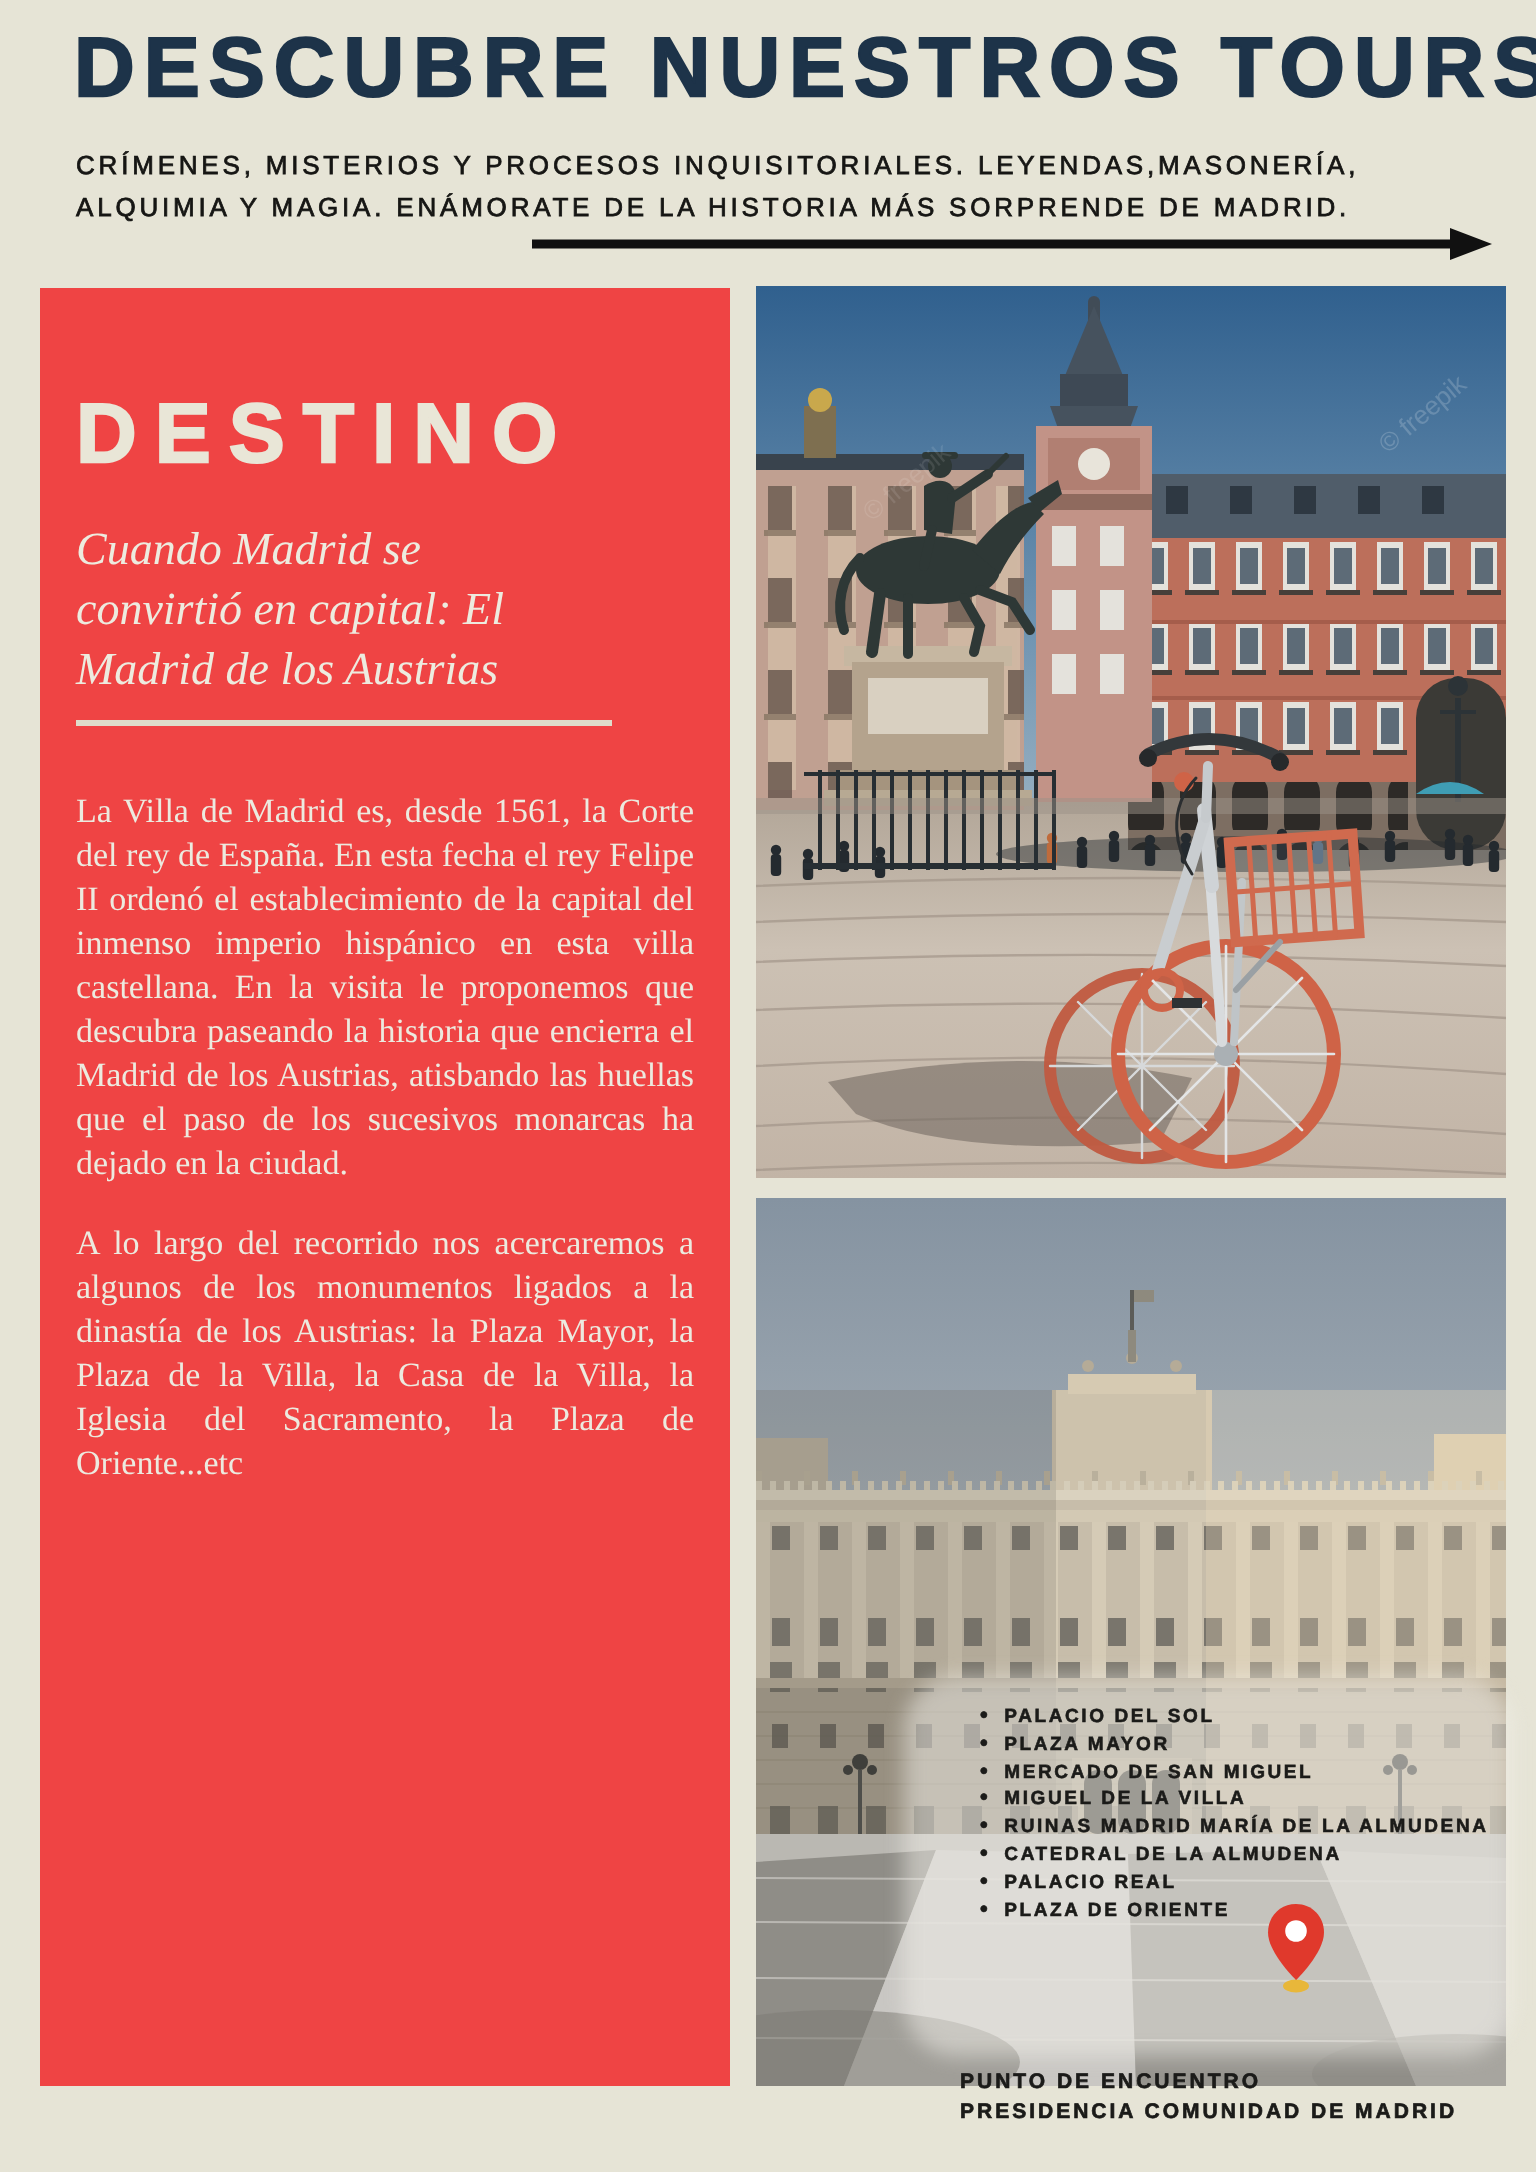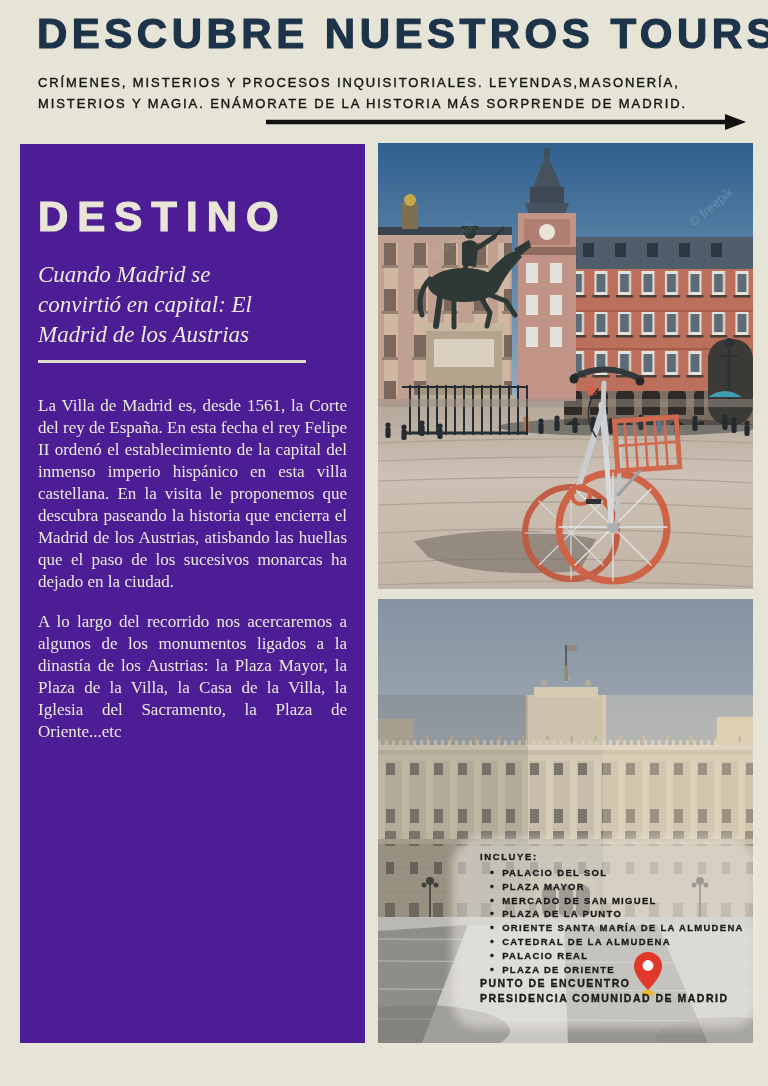--- a/index.html
+++ b/index.html
@@ -16,21 +16,21 @@
   .page-subtitle{
     position:absolute;left:38px;top:72px;color:#161614;
     font-size:13px;font-weight:400;letter-spacing:1.9px;line-height:21px;white-space:nowrap;
     -webkit-text-stroke:0.4px #161614;
   }
   .header-arrow{position:absolute;left:262px;top:112px;}
 
   
   .panel{
     position:absolute;left:20px;top:144px;width:345px;height:899px;
-    background:#4c1d95;color:#eae8db;box-sizing:border-box;padding:42px 18px 0 18px;
+    background:#ef4444;color:#eae8db;box-sizing:border-box;padding:42px 18px 0 18px;
   }
   .panel-title{
     font-size:42px;font-weight:700;letter-spacing:9px;line-height:62px;
     color:#e9e6d7;-webkit-text-stroke:1.2px #e9e6d7;white-space:nowrap;
   }
   .panel-subtitle{
     margin-top:12px;max-width:258px;
     font-family:"Liberation Serif",serif;font-style:italic;
     font-size:23px;line-height:30px;color:#edebdf;
   }
@@ -59,35 +59,35 @@
     -webkit-text-stroke:0.3px #1b1b19;
   }
   .includes-list{list-style:none;margin:2px 0 0 0;padding:0;}
   .includes-list li{
     display:flex;align-items:baseline;gap:7px;padding-left:10px;
     font-size:9.5px;font-weight:700;letter-spacing:1.3px;line-height:13.8px;
     -webkit-text-stroke:0.3px #1b1b19;
   }
   .includes-list .dot{font-size:11px;line-height:13.8px;}
   .meeting{
-    position:absolute;left:480px;top:976px;color:#1b1b19;
+    position:absolute;left:480px;top:1034px;color:#1b1b19;
     font-size:10.5px;font-weight:700;letter-spacing:1.5px;line-height:15px;
     -webkit-text-stroke:0.35px #1b1b19;
   }
   .pin{position:absolute;left:633px;top:950px;}
 </style>
 </head>
 <body>
 
 <div id="flyer">
 
   <div class="page-title">DESCUBRE NUESTROS TOURS</div>
   <div class="page-subtitle">
     <div>CRÍMENES, MISTERIOS Y PROCESOS INQUISITORIALES. LEYENDAS,MASONERÍA,</div>
-    <div>MISTERIOS Y MAGIA. ENÁMORATE DE LA HISTORIA MÁS SORPRENDE DE MADRID.</div>
+    <div>ALQUIMIA Y MAGIA. ENÁMORATE DE LA HISTORIA MÁS SORPRENDE DE MADRID.</div>
   </div>
   <svg class="header-arrow" width="492" height="20" aria-hidden="true">
     <line x1="4" y1="10" x2="470" y2="10" stroke="#111" stroke-width="4.5"></line>
     <path d="M463,2 L484,10 L463,18 Z" fill="#111"></path>
   </svg>
 
   <div class="panel">
     <div class="panel-title">
       <div>DESTINO</div>
     </div>
@@ -401,46 +401,45 @@
             <circle cx="316" cy="286" r="2.5"></circle>
             <circle cx="328" cy="286" r="2.5"></circle>
         </g>
       </g>
     </svg>
   </div>
 
   <div class="includes-blob"></div>
 
   <div class="includes">
-    <div class="includes-heading">INCLUYE:</div>
     <ul class="includes-list">
 
         <li>
           <span class="dot">•</span>
           <span>PALACIO DEL SOL</span>
         </li>
 
         <li>
           <span class="dot">•</span>
           <span>PLAZA MAYOR</span>
         </li>
 
         <li>
           <span class="dot">•</span>
           <span>MERCADO DE SAN MIGUEL</span>
         </li>
 
         <li>
           <span class="dot">•</span>
-          <span>PLAZA DE LA PUNTO</span>
-        </li>
-
-        <li>
-          <span class="dot">•</span>
-          <span>ORIENTE SANTA MARÍA DE LA ALMUDENA</span>
+          <span>MIGUEL DE LA VILLA</span>
+        </li>
+
+        <li>
+          <span class="dot">•</span>
+          <span>RUINAS MADRID MARÍA DE LA ALMUDENA</span>
         </li>
 
         <li>
           <span class="dot">•</span>
           <span>CATEDRAL DE LA ALMUDENA</span>
         </li>
 
         <li>
           <span class="dot">•</span>
           <span>PALACIO REAL</span>

